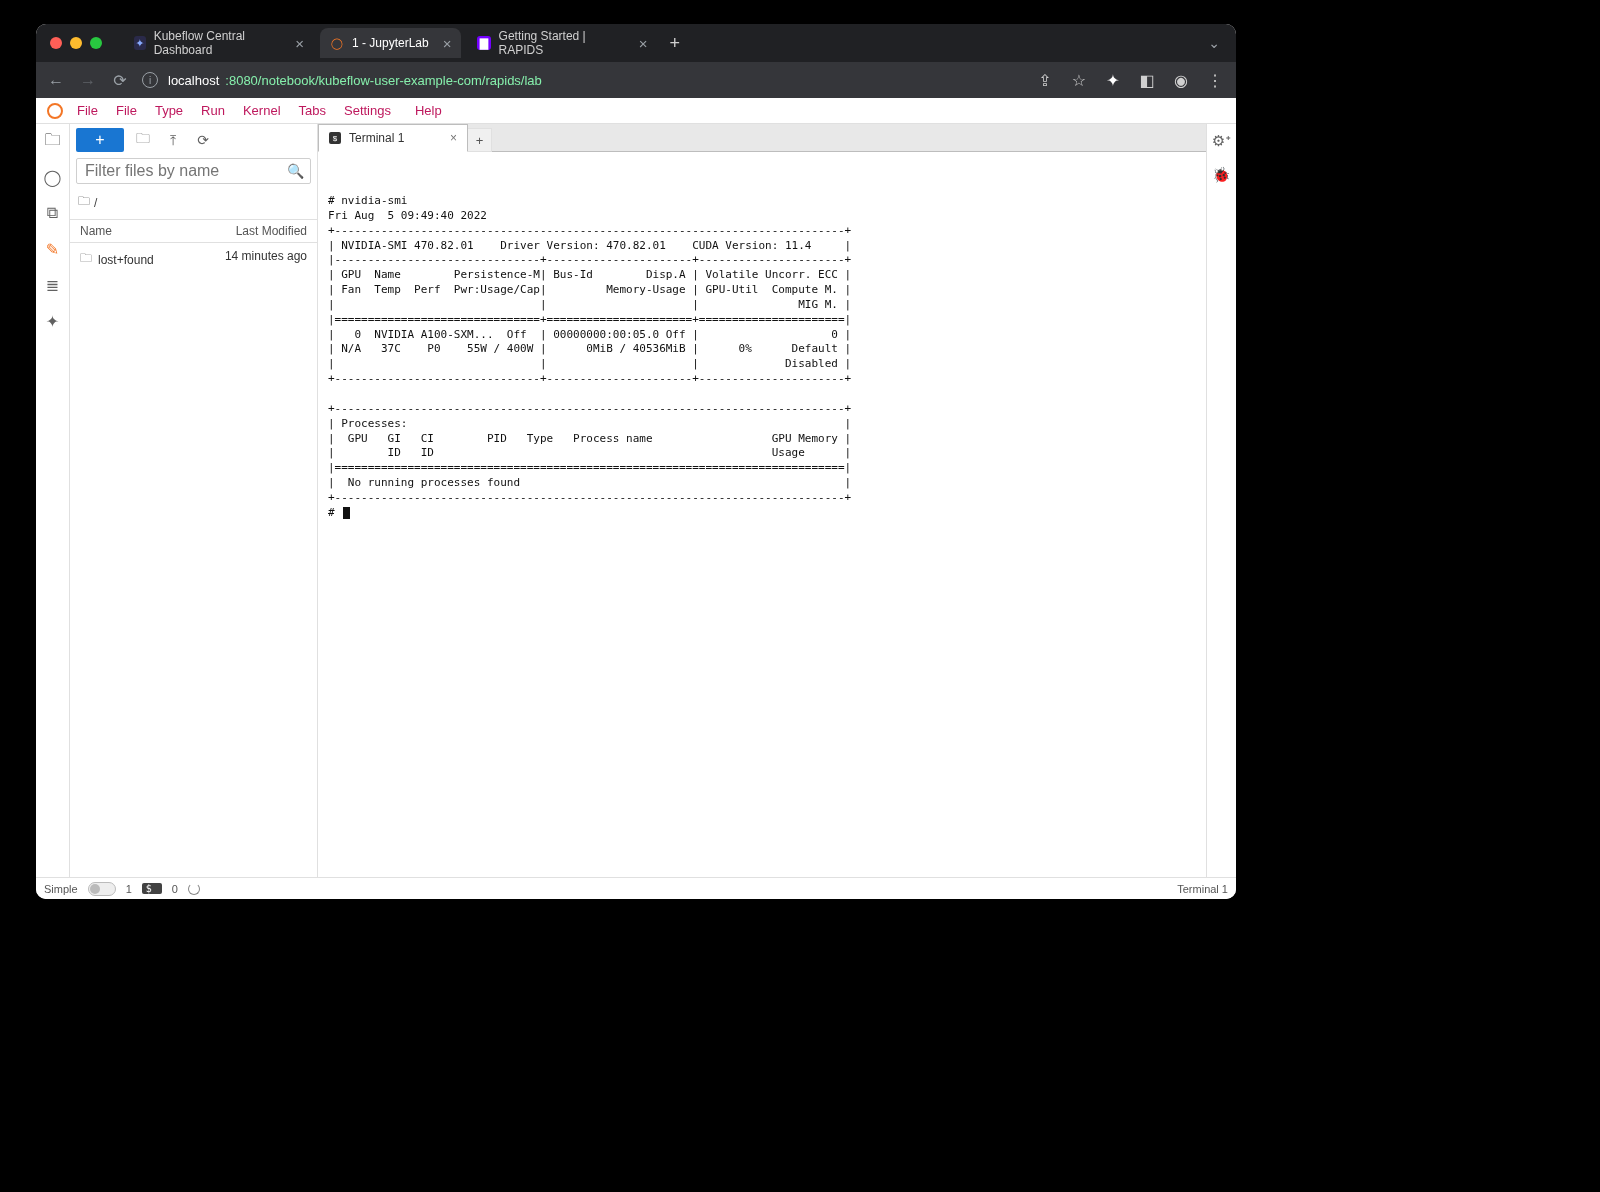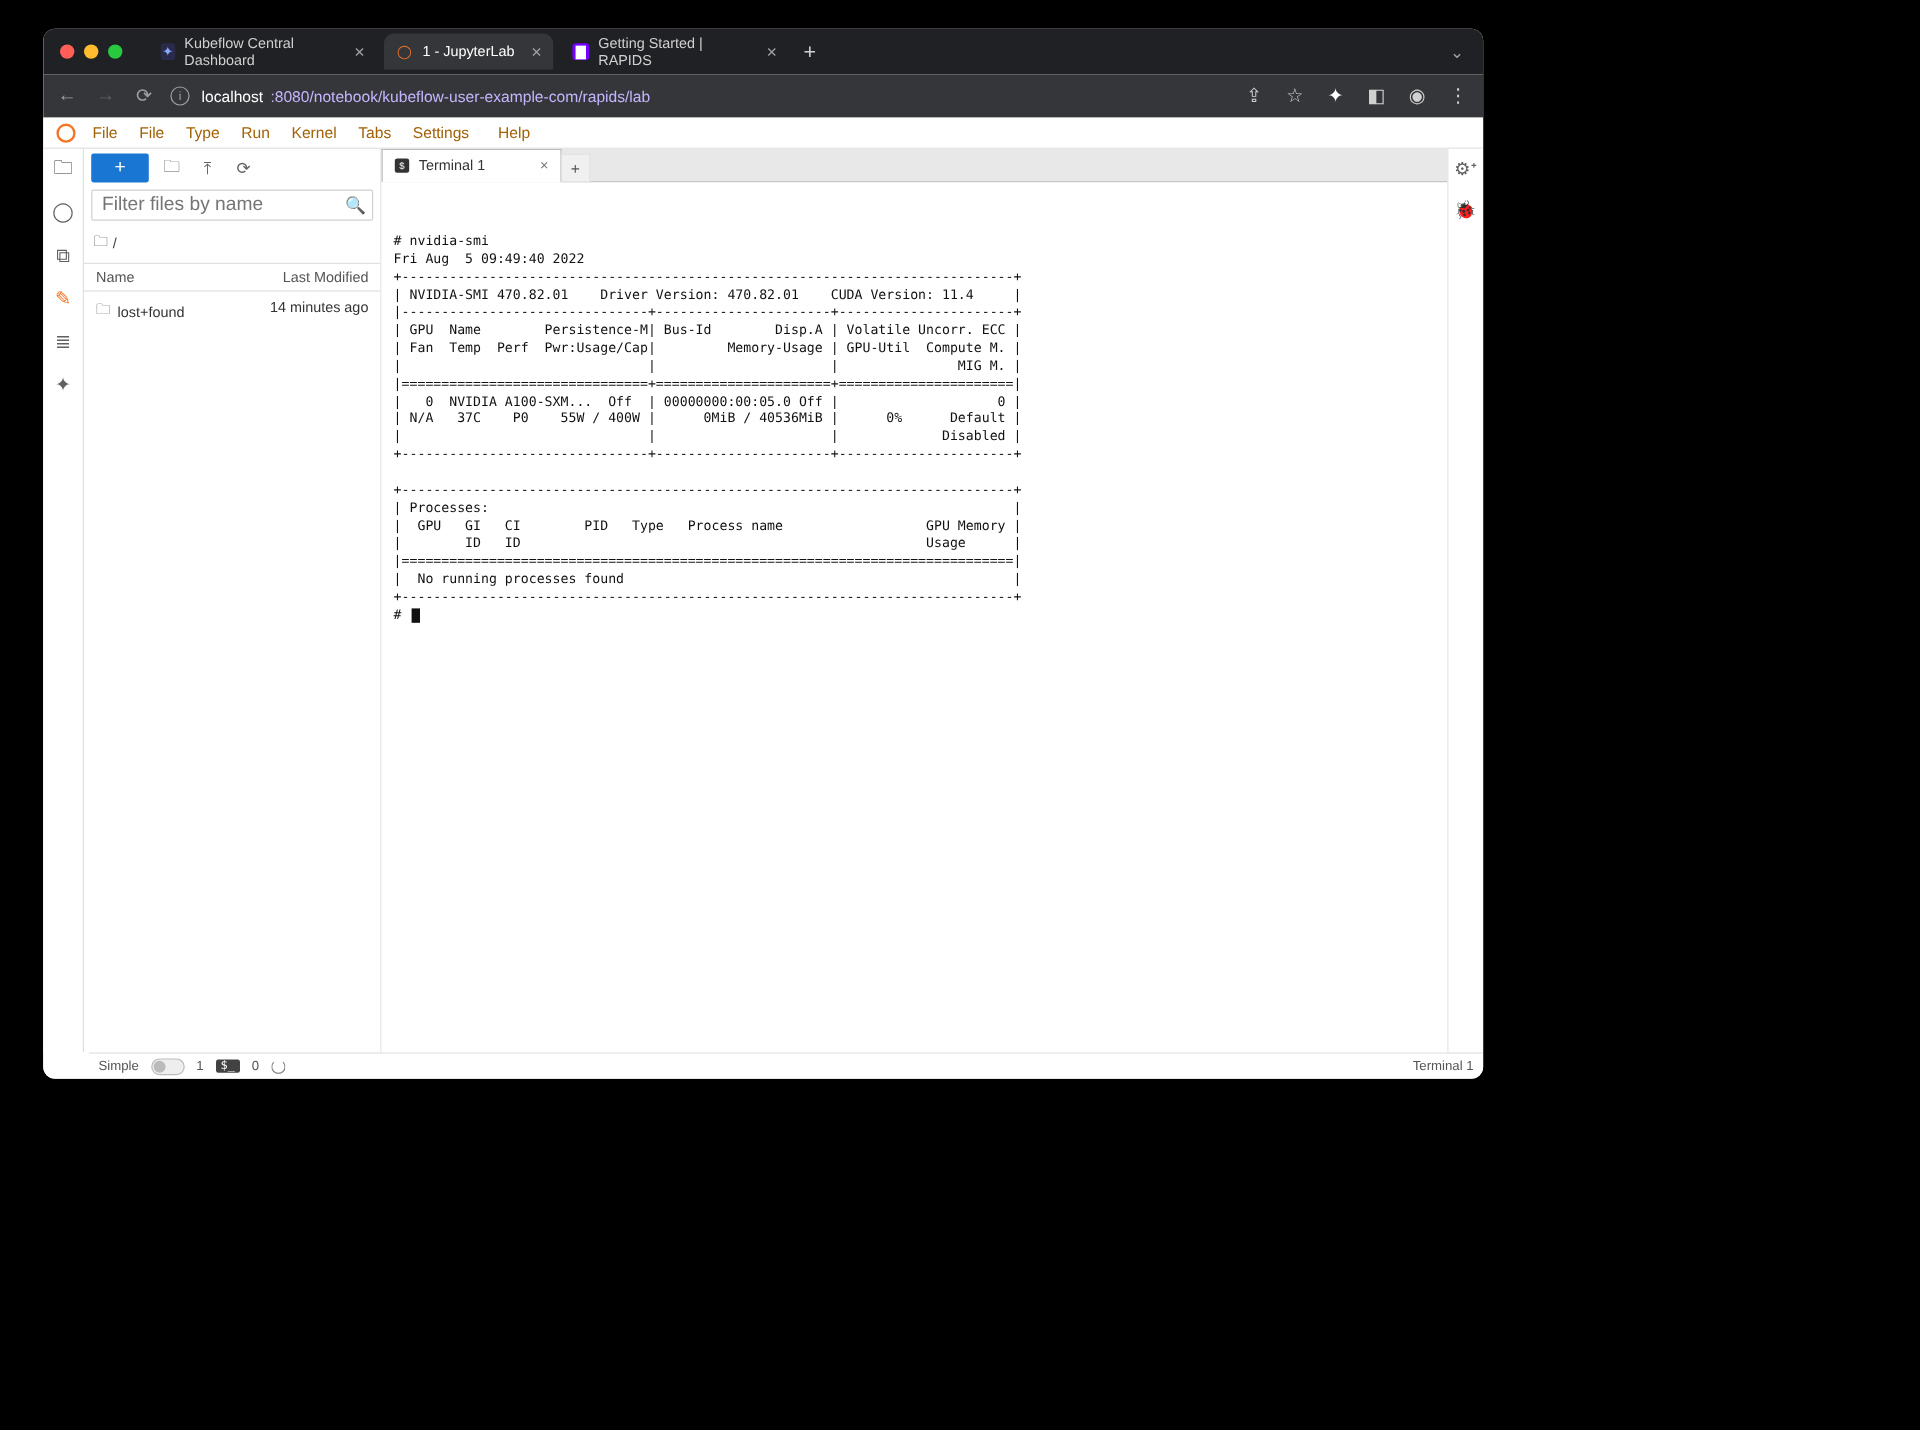--- a/index.html
+++ b/index.html
@@ -16,28 +16,28 @@
   .tab .fav { width:14px; height:14px; border-radius:3px; display:flex; align-items:center; justify-content:center; font-size:11px; }
   .tab .close { margin-left:6px; color:#9aa0a6; font-size:15px; }
   .tab-plus { color:#d0d0d0; font-size:18px; padding:0 6px; }
   .tabstrip .chev { margin-left:auto; color:#9aa0a6; font-size:14px; padding:0 10px; }
 
   
   .urlbar { height:36px; background:#35363a; display:flex; align-items:center; padding:0 10px; gap:12px; }
   .urlbar .ico { color:#9aa0a6; font-size:16px; width:20px; text-align:center; }
   .urlbox { flex:0 1 auto; display:flex; align-items:center; gap:6px; color:#d0d0d0; font-size:13px; }
   .urlbox .host{ color:#fff; }
-  .urlbox .path{ color:#c4b5fd; }
+  .urlbox .path{ color:#86efac; }
   .urlbox .info { width:16px; height:16px; border:1.5px solid #9aa0a6; border-radius:50%; color:#9aa0a6; font-size:10px; display:flex; align-items:center; justify-content:center; margin-right:4px;}
   .urlspacer{flex:1}
   .rico { color:#d0d0d0; font-size:16px; width:22px; text-align:center; }
 
   
   .jup { flex:1; display:flex; flex-direction:column; background:#fff; }
-  .menubar { height:26px; border-bottom:1px solid #e0e0e0; display:flex; align-items:center; padding-left:6px; gap:0; font-size:13px; color:#a16207; }
+  .menubar { height:26px; border-bottom:1px solid #e0e0e0; display:flex; align-items:center; padding-left:6px; gap:0; font-size:13px; color:#be185d; }
   .menubar .logo { width:26px; height:26px; display:flex;align-items:center;justify-content:center; }
   .menubar .logo span{ width:16px;height:16px;border:2px solid #f37626;border-radius:50%;display:block;}
   .menubar .mitem { padding: 0 9px; cursor:default; }
 
   .jbody { flex:1; display:flex; overflow:hidden; }
   .act { width:34px; background:#fff; border-right:1px solid #e0e0e0; display:flex; flex-direction:column; align-items:center; padding-top:6px; gap:14px; color:#616161;}
   .act .ai { width:22px; height:22px; display:flex;align-items:center;justify-content:center; font-size:16px; }
   .act .ai.sel{ color:#333; }
   .act .ai.orange{ color:#f37626; }
 
@@ -60,21 +60,21 @@
   .dtab .term{ width:12px;height:12px;background:#333;border-radius:2px; color:#fff; font-size:8px; display:flex;align-items:center;justify-content:center;}
   .dtab .x{ margin-left:auto; color:#777;}
   .dplus{ width:24px; height:24px; display:flex;align-items:center;justify-content:center; color:#555; border:1px solid #e0e0e0; border-left:none; background:#f0f0f0; position:relative; top:1px;}
   .docbody { flex:1; background:#fff; margin:0; padding:8px 10px; overflow:auto; }
   pre.terminal { font-family: "Menlo","Consolas",monospace; font-size:11px; line-height:1.35; color:#111; white-space:pre;margin-top:34px; }
   .cursor { display:inline-block; width:7px; height:12px; background:#111; vertical-align:middle; margin-left:2px;}
 
   .right { width:30px; border-left:1px solid #e0e0e0; background:#fff; display:flex;flex-direction:column;align-items:center; padding-top:8px; gap:16px; color:#616161;}
   .right .ri{font-size:15px;}
 
-  .status { height:22px; border-top:1px solid #e0e0e0; display:flex; align-items:center; font-size:11px; color:#555; padding:0 8px; gap:10px;margin-left:38px;}
+  .status { height:22px; border-top:1px solid #e0e0e0; display:flex; align-items:center; font-size:11px; color:#555; padding:0 8px; gap:10px;}
   .toggle{ width:28px;height:14px;border:1px solid #bbb;border-radius:8px;position:relative;background:#eee;}
   .toggle::after{content:"";position:absolute;left:1px;top:1px;width:10px;height:10px;border-radius:50%;background:#bbb;}
   .status .spacer{flex:1}
   .status .kbox{ background:#424242;color:#fff;padding:0 4px;border-radius:2px;font-family:monospace; font-size:10px;}
   .status .spin{ width:12px;height:12px;border:1.5px solid #888;border-top-color:transparent;border-radius:50%;}
 </style>
 </head>
 <body>
 
 <div class="window">

